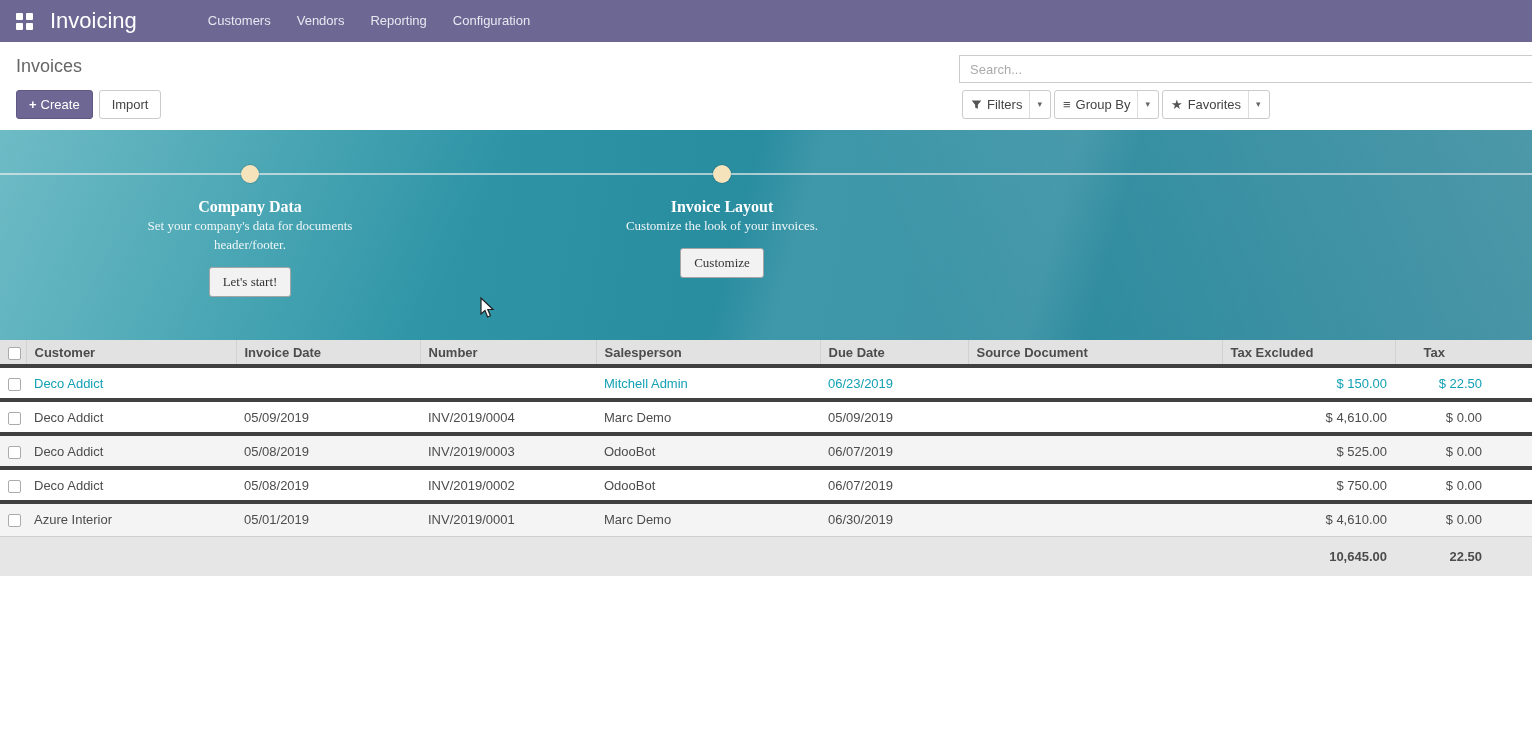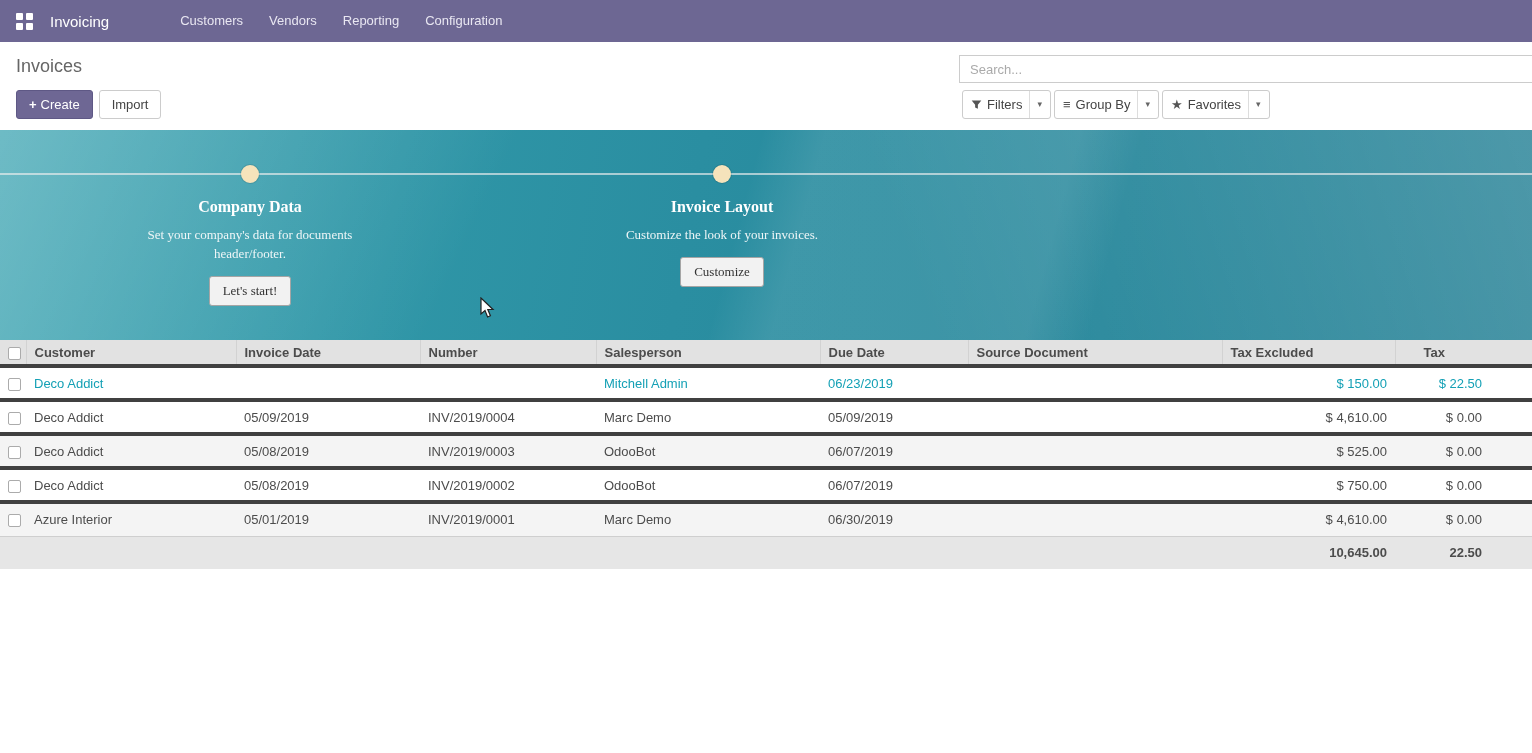--- a/index.html
+++ b/index.html
@@ -10,21 +10,21 @@
   }
 
   
   .navbar {
     height: 42px; background: #6d6793; display: flex; align-items: center;
     color: #fff; padding: 0 8px;
   }
   .apps-btn { width: 32px; height: 32px; display: flex; align-items: center; justify-content: center; margin-right: 6px; cursor: pointer; }
   .apps-icon { display: grid; grid-template-columns: 7px 7px; grid-gap: 3px; }
   .apps-icon i { width: 7px; height: 7px; background: #fff; border-radius: 1px; display: block; }
-  .app-name { font-size: 15px; margin: 0 58px 0 4px; white-space: nowrap; cursor: pointer; }
+  .app-name { font-size: 22px; margin: 0 58px 0 4px; white-space: nowrap; cursor: pointer; }
   .nav-menu { display: flex; }
   .nav-item { font-size: 13px; color: #e9e7f2; padding: 0 13px; line-height: 42px; cursor: pointer; white-space: nowrap; }
 
   
   .control-panel { position: relative; height: 88px; background: #fff; }
   .cp-title { position: absolute; left: 16px; top: 14px; font-size: 18px; color: #666; }
   .cp-buttons { position: absolute; left: 16px; top: 48px; display: flex; gap: 6px; }
   .btn { font-size: 13px; padding: 6px 12px; border-radius: 3px; border: 1px solid transparent; cursor: pointer; font-family: inherit; }
   .btn-primary { background: #6e6794; border-color: #5e5885; color: #fff; }
   .btn-primary .plus { font-weight: bold; margin-right: 4px; }
@@ -51,21 +51,21 @@
       linear-gradient(115deg, rgba(255,255,255,0.28), rgba(255,255,255,0) 32%),
       linear-gradient(250deg, rgba(255,255,255,0.20), rgba(255,255,255,0) 42%),
       linear-gradient(105deg, rgba(255,255,255,0) 48%, rgba(255,255,255,0.10) 52%, rgba(255,255,255,0.10) 68%, rgba(255,255,255,0) 72%),
       linear-gradient(100deg, #36a1af 0%, #2a8ea1 45%, #207e93 100%);
   }
   .banner-line { position: absolute; top: 43px; left: 0; right: 0; height: 2px; background: rgba(238,238,238,0.65); }
   .steps { position: absolute; top: 0; left: 14px; display: flex; font-family: Liberation Serif, serif; }
   .step { width: 472px; display: flex; flex-direction: column; align-items: center; text-align: center; padding-top: 35px; }
   .dot { width: 18px; height: 18px; border-radius: 50%; background: #f5e3bb; box-shadow: 0 0 0 1px rgba(0,0,0,0.10); position: relative; z-index: 2; }
   .step-title { margin-top: 15px; font-size: 16px; font-weight: bold; color: #fff; }
-  .step-desc { margin-top: 9px; font-size: 13px; line-height: 19px; color: #eef6f7; width: 232px; }
+  .step-desc { margin-top: 0; font-size: 13px; line-height: 19px; color: #eef6f7; width: 232px; }
   .step-btn {
     margin-top: 13px; background: #f2f2f2; border: 1px solid #a5a5a5; border-radius: 3px;
     font-size: 13px; color: #333; padding: 6px 13px; cursor: pointer; font-family: inherit;
   }
 
   
   .mouse-cursor { position: absolute; left: 477px; top: 297px; z-index: 20; pointer-events: none; }
 
   
   .invoice-table { width: 1532px; border-collapse: collapse; table-layout: fixed; font-size: 13px; color: #4c4c4c; }
@@ -81,21 +81,21 @@
   }
   .invoice-table tbody tr { cursor: pointer; background: #fff; }
   .invoice-table tbody tr.alt { background: #f4f4f4; }
   .invoice-table tbody tr.draft td { color: #14a0b5; }
   .col-check { width: 26px; text-align: center; }
   td.col-check, th.col-check { padding: 0; text-align: center; }
   .num { text-align: right; }
   .tax-col { padding-right: 50px !important; }
   .cb { display: inline-block; width: 13px; height: 13px; border: 1px solid #ababab; border-radius: 2px; background: #fff; vertical-align: middle; cursor: pointer; }
   .invoice-table tfoot td {
-    background: #e6e6e6; font-weight: bold; height: 33px; padding: 6px 8px;
+    background: #e6e6e6; font-weight: bold; height: 40px; padding: 6px 8px;
     border-top: 1px solid #cfcfcf; color: #4c4c4c;
   }
 </style>
 </head>
 <body>
 
 <div class="navbar">
   <div class="apps-btn">
     <span class="apps-icon">
         <i></i>

